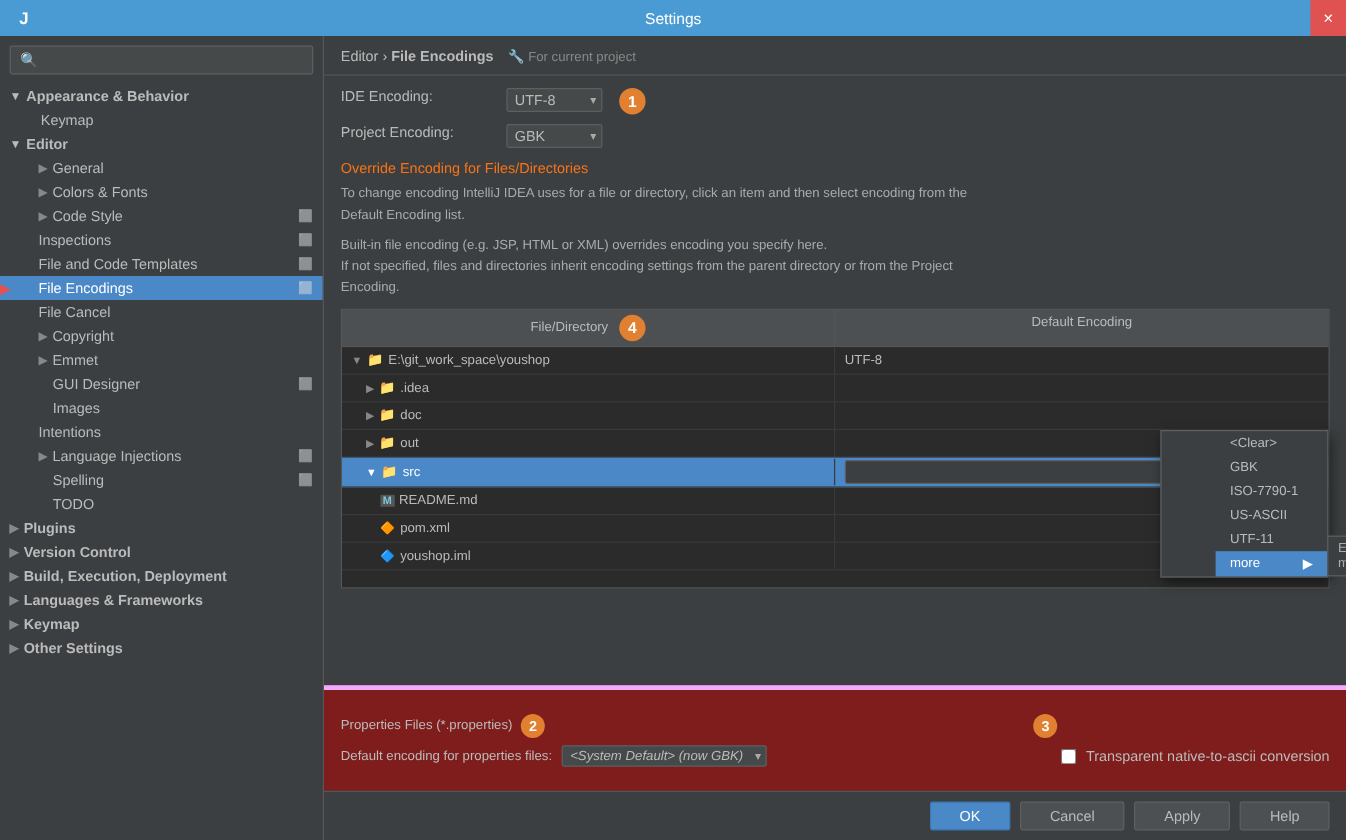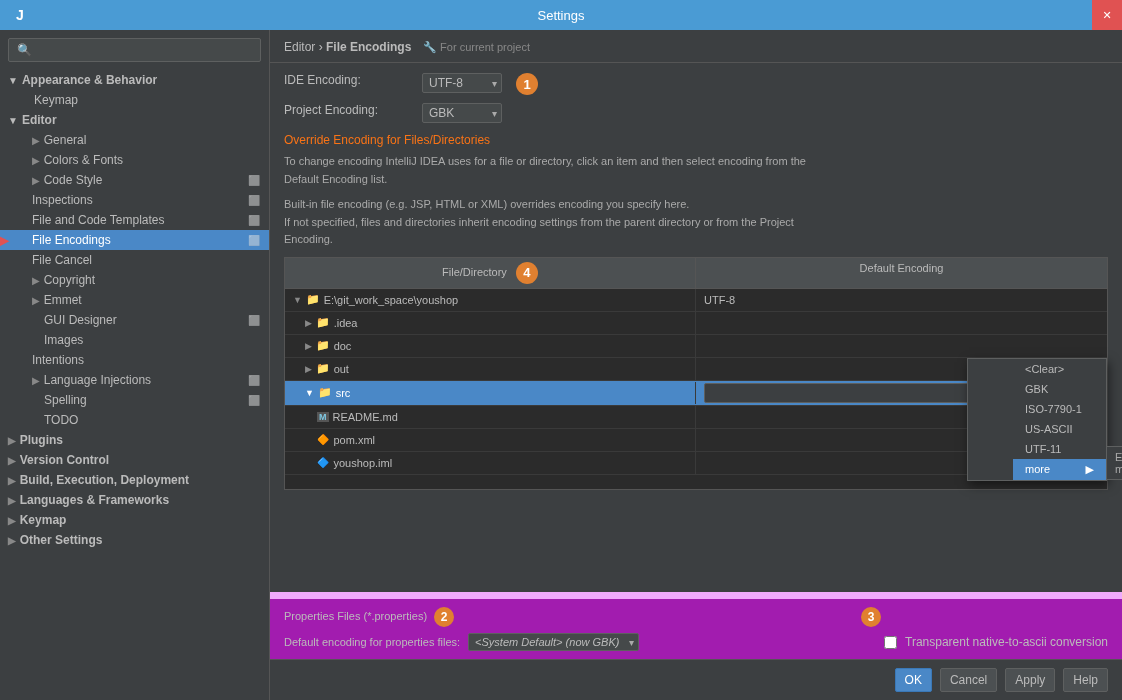--- a/index.html
+++ b/index.html
@@ -245,23 +245,23 @@
       color: #bbbbbb;
       margin-left: 45px;
     }
     .dropdown-popup-item.selected-popup { background: #4a88c7; color: white; }
     .dropdown-popup-item.more {
       display: flex;
       justify-content: space-between;
       align-items: flex-start;
     }
     .properties-section {
-      border-top: 7px solid #f0abfc;
-      padding: 8px 14px;
-      background: #a21caf;
+      border-top: 4px solid #f0abfc;
+      padding: 20px 14px;
+      background: #7f1d1d;
     }
     .properties-title {
       color: #bbbbbb;
       font-size: 11px;
       margin-bottom: 6px;
     }
     .properties-row {
       display: flex;
       align-items: center;
       gap: 8px;
@@ -292,21 +292,21 @@
     .checkbox-row input { cursor: pointer; }
     .footer-buttons {
       padding: 8px 14px;
       display: flex;
       justify-content: flex-end;
       gap: 8px;
       background: #3c3f41;
       border-top: 1px solid #555;
     }
     .btn {
-      padding: 4px 9px;
+      padding: 4px 24px;
       border: 1px solid #5e6060;
       background: #4c5052;
       color: #bbbbbb;
       cursor: pointer;
       font-size: 12px;
       border-radius: 2px;
     }
     .btn.primary {
       background: #4a88c7;
       border-color: #3a78b7;

